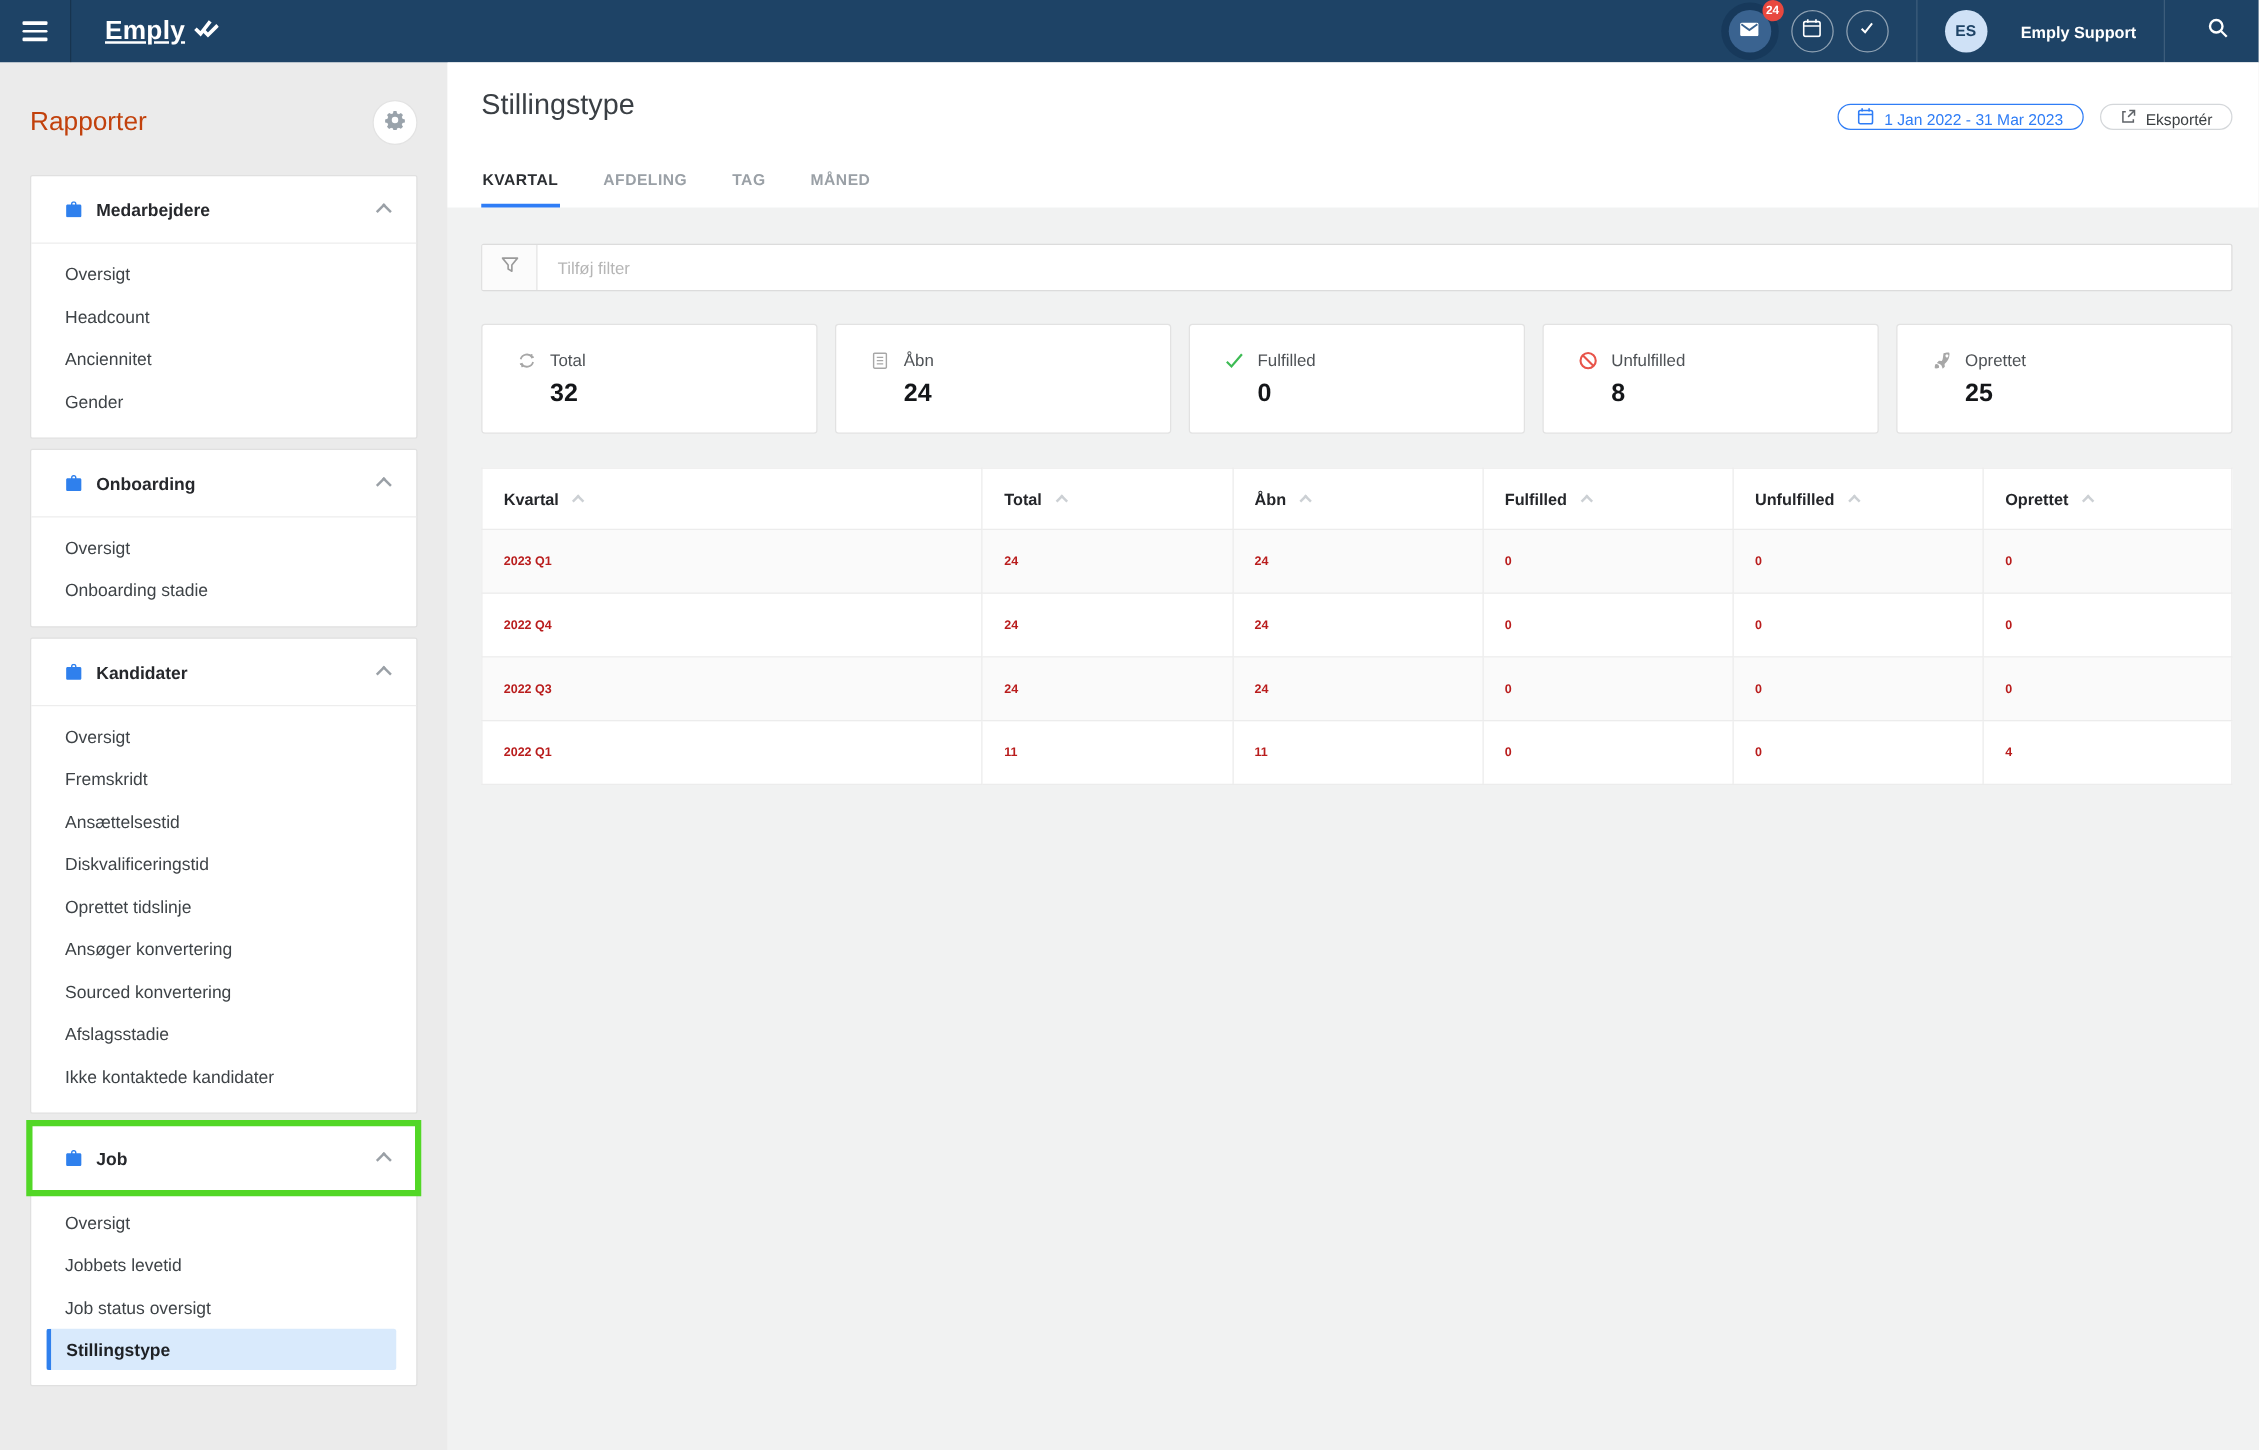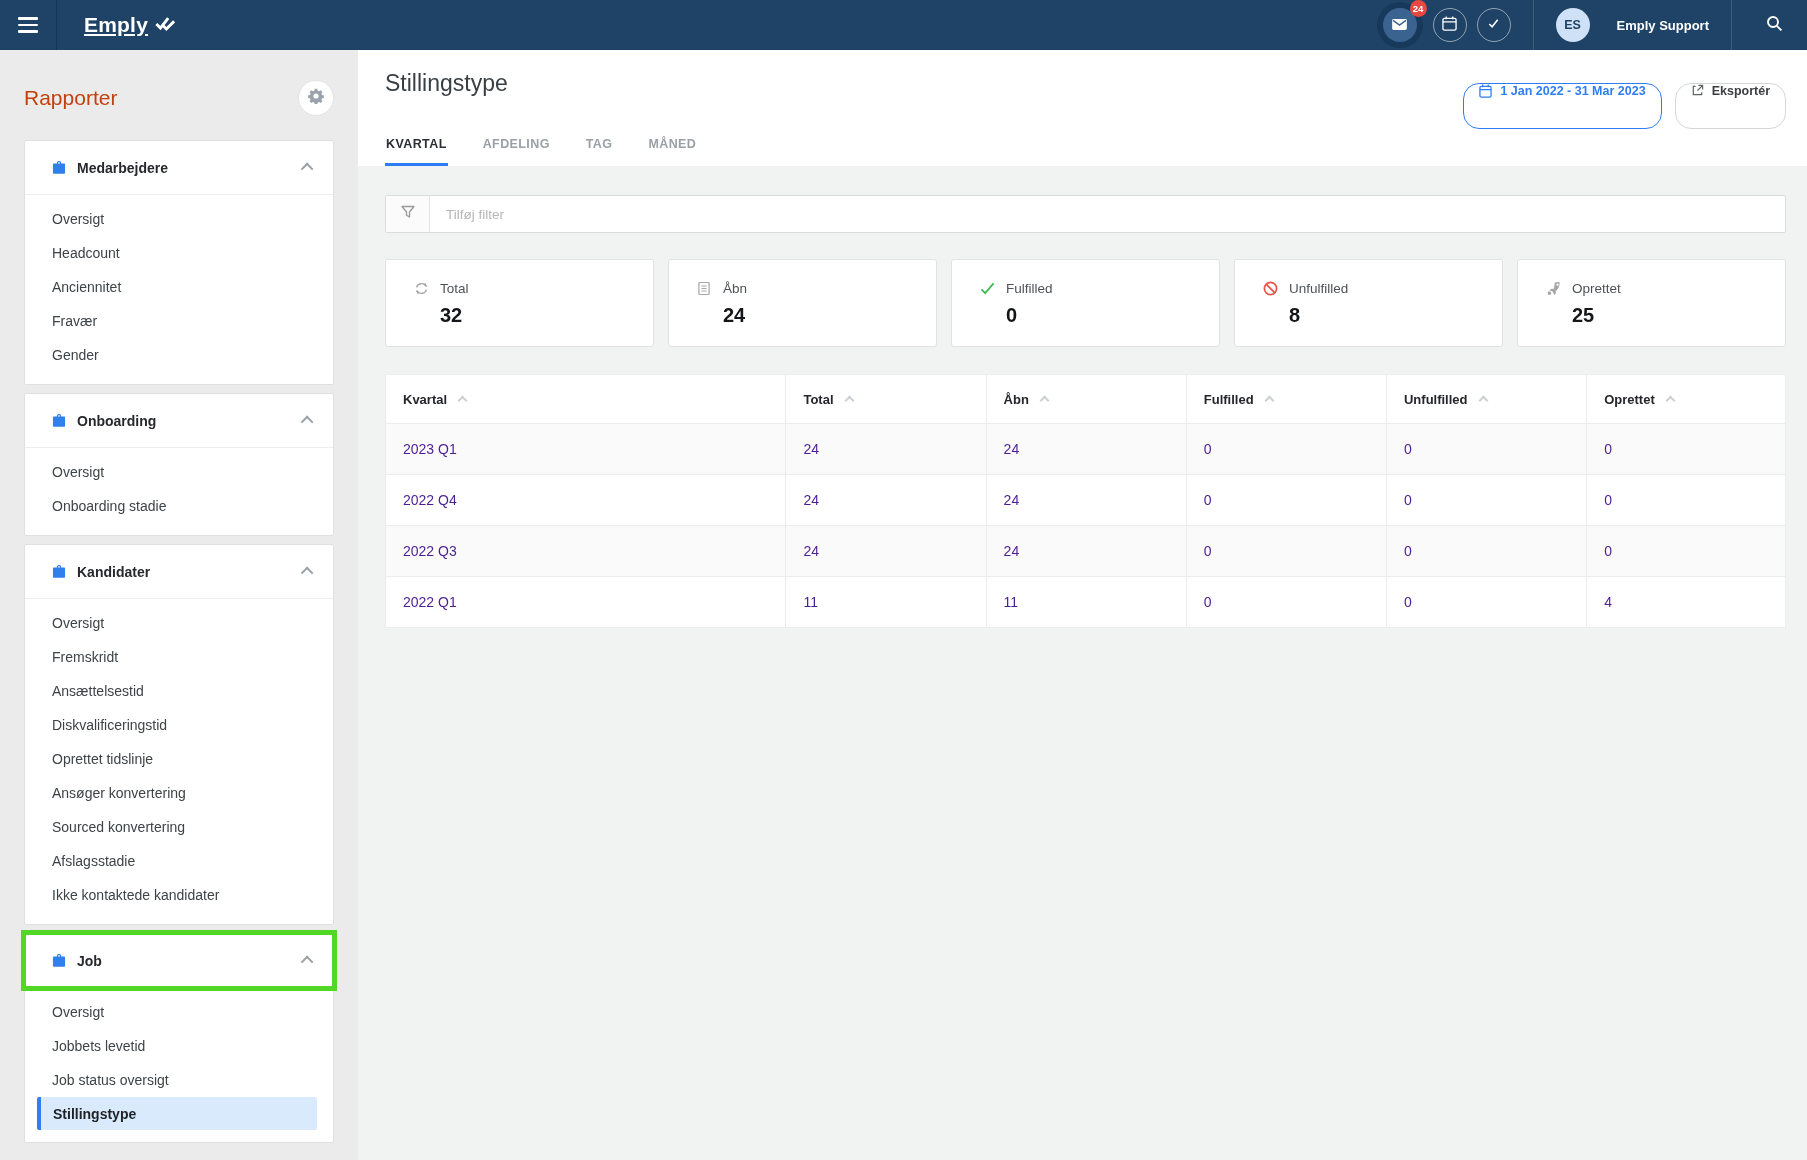--- a/index.html
+++ b/index.html
@@ -39,41 +39,41 @@
   .annotated::after { content:""; position:absolute; inset:-4px; border:5px solid #52d726; z-index:4; pointer-events:none; }
 
   
   .main { position:absolute; top:50px; left:358px; right:0; bottom:0; background:#f1f2f2; }
   .main-header { position:relative; height:116px; background:#fff; padding:20px 21px 0 27px; }
   .page-title { font-size:23px; font-weight:normal; color:#3a3f44; }
   .tabs { position:absolute; bottom:0; left:27px; display:flex; gap:34px; }
   .tab { padding:10px 1px 12px; font-size:12.5px; font-weight:bold; letter-spacing:.4px; color:#9aa0a6; border-bottom:3px solid transparent; cursor:pointer; }
   .tab.active { color:#2b2e32; border-color:#2f7df6; }
   .header-actions { position:absolute; top:33px; right:21px; display:flex; gap:13px; }
-  .pill { height:46px; border-radius:16px; display:flex; align-items:flex-start; gap:8px; padding:0 15px; font-size:12.5px; background:#fff; cursor:pointer;font-weight:bold; }
+  .pill { height:21px; border-radius:16px; display:flex; align-items:flex-end; gap:8px; padding:0 15px; font-size:12.5px; background:#fff; cursor:pointer; }
   .pill.date { border:1px solid #2f7df6; color:#2f7df6; }
   .pill.export { border:1px solid #d4d7da; color:#3c4043; }
 
   .content { padding:29px 21px 0 27px; }
   .filter-bar { height:38px; background:#fff; border:1px solid #dcdcdc; border-radius:2px; display:flex; align-items:stretch; }
   .filter-icon-box { width:44px; background:#fbfbfb; border-right:1px solid #e5e5e5; display:flex; align-items:center; justify-content:center; }
   .filter-bar input { flex:1; border:none; outline:none; padding:0 16px; font-size:13.5px; color:#333; background:transparent; }
   .filter-bar input::placeholder { color:#b6b6b6; }
 
   .stats { display:flex; gap:14px; margin-top:26px; }
   .stat-card { flex:1; height:88px; background:#fff; border:1px solid #e2e2e2; border-radius:3px; padding:21px 0 0 27px; }
   .stat-top { display:flex; align-items:center; gap:11px; }
   .stat-top .sicon { width:16px; display:flex; justify-content:center; }
   .stat-label { font-size:13.5px; color:#4e5256; }
   .stat-value { font-size:20px; font-weight:bold; color:#141619; margin:8px 0 0 27px; }
 
   .report-table { width:100%; border-collapse:collapse; background:#fff; border:1px solid #e3e3e3; margin-top:27px; }
   .report-table th, .report-table td { border:1px solid #ececec; text-align:left; padding-left:17px; }
   .report-table th { height:49px; font-size:13px; font-weight:bold; color:#24262a; background:#fff; cursor:pointer; }
-  .report-table td { height:51px; font-size:14px; color:#4c1d95; }
+  .report-table td { height:51px; font-size:10px; color:#b91c1c;font-weight:bold; }
   .report-table tbody tr:nth-child(odd) td { background:#fafafa; }
   .sort { display:inline-block; width:7px; height:7px; border-top:2px solid #ccd0d4; border-left:2px solid #ccd0d4; transform:rotate(45deg); margin-left:12px; }
 </style>
 </head>
 <body>
 
 <div class="app">
 
   <div class="navbar">
     <div class="burger">
@@ -157,21 +157,20 @@
               <path fill="#2f80ed" d="M5.5 3V2.2C5.5 1 6.5 0 7.7 0h.6c1.2 0 2.2 1 2.2 2.2V3h3.2C14.4 3 15 3.6 15 4.3v9.2c0 .7-.6 1.3-1.3 1.3H2.3c-.7 0-1.3-.6-1.3-1.3V4.3C1 3.6 1.6 3 2.3 3h3.2zm1.3 0h2.4v-.8c0-.5-.4-.9-.9-.9h-.6c-.5 0-.9.4-.9.9V3z"></path>
             </svg>
         </span>
         <span class="section-label">Medarbejdere</span>
         <span class="chev-up"></span>
       </div>
       <div class="section-items">
         <div class="item">Oversigt</div>
         <div class="item">Headcount</div>
         <div class="item">Anciennitet</div>
-        <div class="item">Fravær</div>
         <div class="item">Gender</div>
       </div>
     </div>
 
     <div class="section">
       <div class="section-header">
         <span class="briefcase">
           <svg width="14" height="13" viewBox="0 0 16 15">
               <path fill="#2f80ed" d="M5.5 3V2.2C5.5 1 6.5 0 7.7 0h.6c1.2 0 2.2 1 2.2 2.2V3h3.2C14.4 3 15 3.6 15 4.3v9.2c0 .7-.6 1.3-1.3 1.3H2.3c-.7 0-1.3-.6-1.3-1.3V4.3C1 3.6 1.6 3 2.3 3h3.2zm1.3 0h2.4v-.8c0-.5-.4-.9-.9-.9h-.6c-.5 0-.9.4-.9.9V3z"></path>
             </svg>

